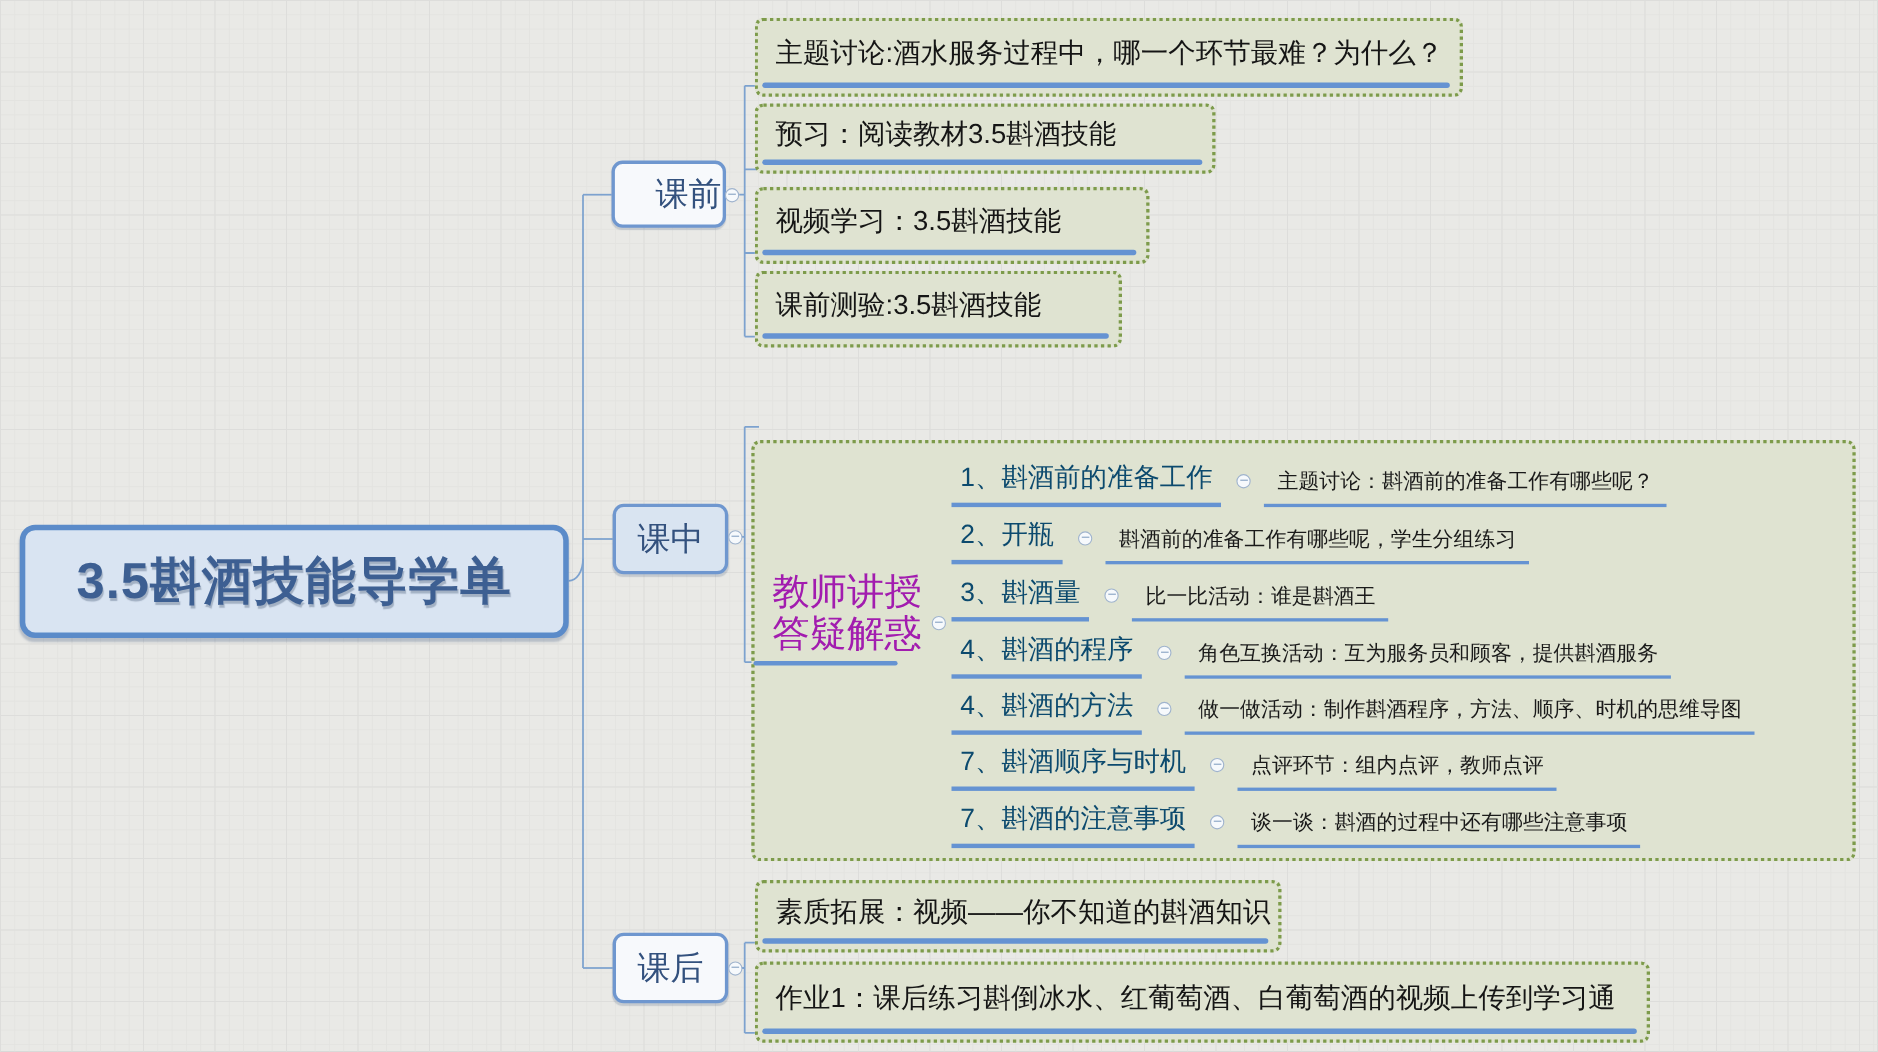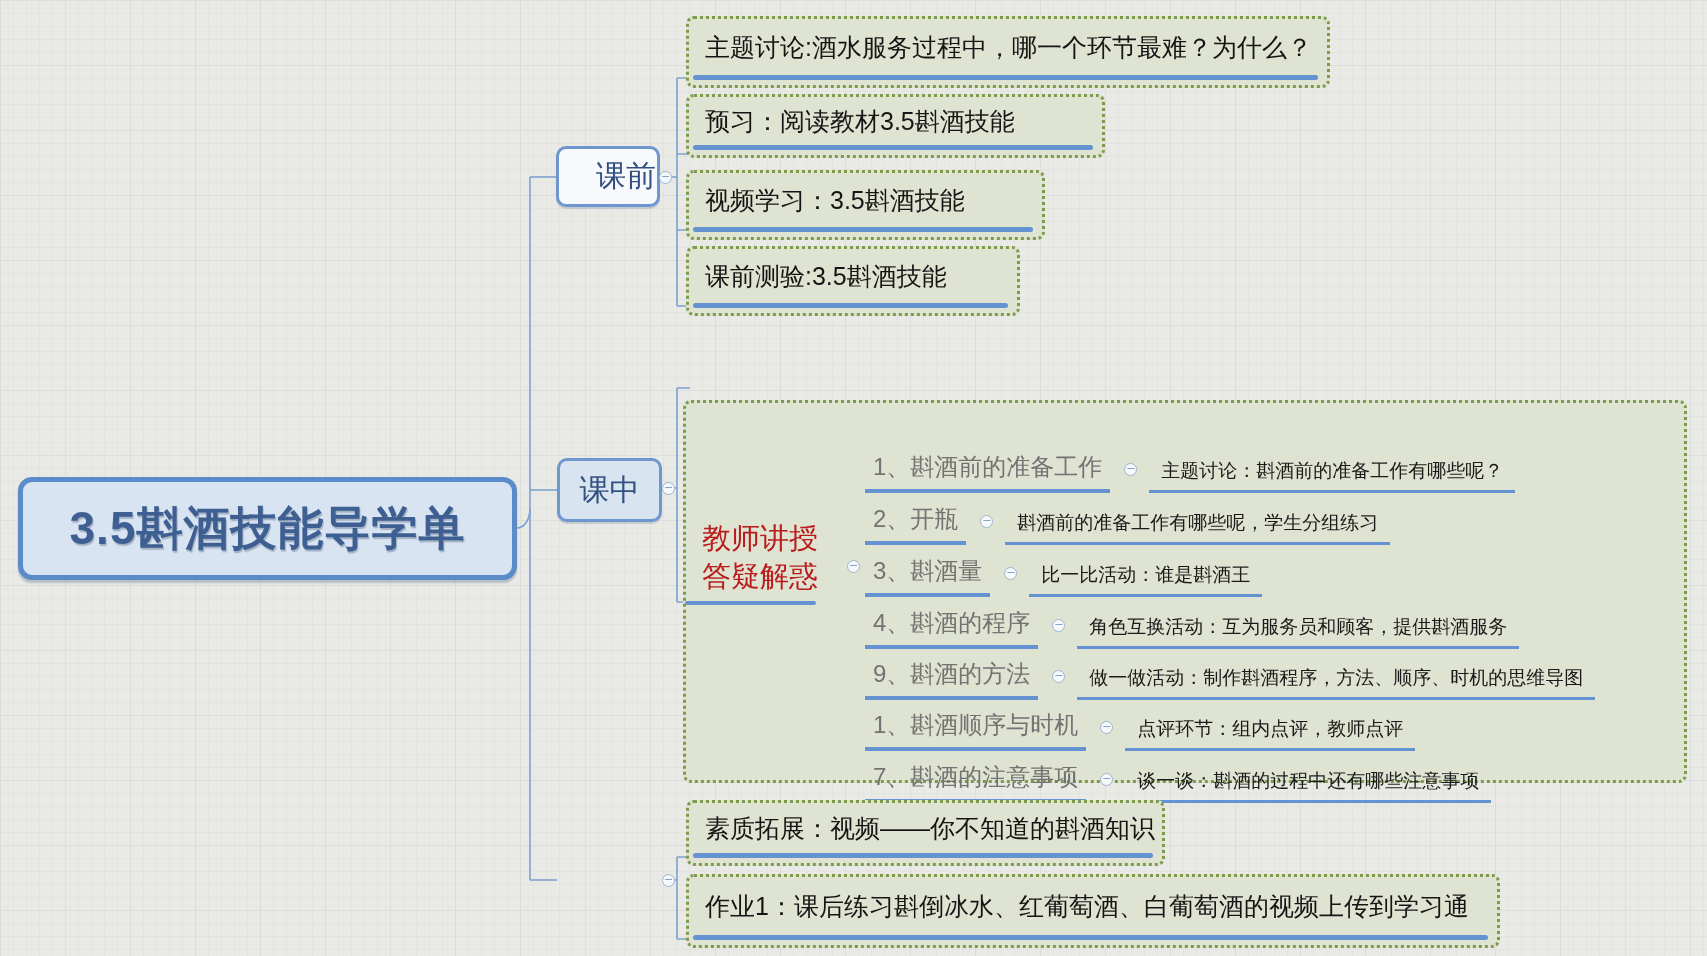--- a/index.html
+++ b/index.html
@@ -43,26 +43,26 @@
     background:#dfe3d1;border:3px dotted #7d9b4b;border-radius:8px;
     display:flex;align-items:center;
   }
   .topic .t{font-size:25px;color:#151515;padding:0 14px 10px 16px;white-space:nowrap;}
   .tline{position:absolute;left:4px;right:9px;bottom:5px;height:5px;
     background:#6593d2;border-radius:3px;}
 
   
   .bigbox{display:block;}
   .glabel{position:absolute;left:16px;top:116px;}
-  .glabel span{display:block;font-size:29px;line-height:38px;color:#b91c1c;white-space:nowrap;}
+  .glabel span{display:block;font-size:34px;line-height:38px;color:#a21caf;white-space:nowrap;}
   .glabel-line{position:absolute;left:-1px;top:198px;width:131px;height:4px;background:#6593d2;border-radius:2px;}
 
   .row{position:absolute;left:179px;display:flex;align-items:flex-end;white-space:nowrap;}
-  .row .item{font-size:24px;line-height:32px;color:#737373;
-    padding:0 8px 6px 8px;border-bottom:4px solid #6593d2;margin-top:32px;}
+  .row .item{font-size:24px;line-height:32px;color:#0c4a6e;
+    padding:0 8px 6px 8px;border-bottom:4px solid #6593d2;}
   .row .act{font-size:19px;line-height:26px;color:#1a1a1a;margin-left:10px;
     padding:0 12px 6px 12px;border-bottom:3px solid #6593d2;}
 
   
   .cbtn{
     box-sizing:border-box;width:13px;height:13px;border-radius:50%;
     background:#f6f9fc;border:1px solid #9fb3cd;color:#7e9cc0;
     font-size:11px;line-height:10px;text-align:center;display:block;
     font-family:"DejaVu Sans",sans-serif;
   }
@@ -100,20 +100,23 @@
 
   <div class="root">
     <span class="t">3.5斟酒技能导学单</span>
   </div>
 
   <div class="branch" style="left:556px;top:146px;width:104px;height:61px;padding-left:36px;">
     <span class="t">课前</span>
   </div>
   <div class="branch b-mid" style="left:557px;top:458px;width:105px;height:64px;">
     <span class="t">课中</span>
+  </div>
+  <div class="branch" style="left:557px;top:848px;width:105px;height:64px;">
+    <span class="t">课后</span>
   </div>
 
   <span class="cbtn abs" style="left:659px;top:171px;">−</span>
   <span class="cbtn abs" style="left:662px;top:482px;">−</span>
   <span class="cbtn abs" style="left:662px;top:874px;">−</span>
   <span class="cbtn abs" style="left:847px;top:560px;z-index:3;">−</span>
 
   <div class="topic" style="left:686px;top:16px;width:644px;height:72px;">
     <span class="t">主题讨论:酒水服务过程中，哪一个环节最难？为什么？</span>
       <i class="tline"></i>
@@ -153,26 +156,26 @@
       <span class="item">3、斟酒量</span>
       <span class="cbtn inrow">−</span>
       <span class="act">比一比活动：谁是斟酒王</span>
     </div>
     <div class="row" style="top:172px;">
       <span class="item">4、斟酒的程序</span>
       <span class="cbtn inrow">−</span>
       <span class="act">角色互换活动：互为服务员和顾客，提供斟酒服务</span>
     </div>
     <div class="row" style="top:223px;">
-      <span class="item">9、斟酒的方法</span>
+      <span class="item">4、斟酒的方法</span>
       <span class="cbtn inrow">−</span>
       <span class="act">做一做活动：制作斟酒程序，方法、顺序、时机的思维导图</span>
     </div>
     <div class="row" style="top:274px;">
-      <span class="item">1、斟酒顺序与时机</span>
+      <span class="item">7、斟酒顺序与时机</span>
       <span class="cbtn inrow">−</span>
       <span class="act">点评环节：组内点评，教师点评</span>
     </div>
     <div class="row" style="top:326px;">
       <span class="item">7、斟酒的注意事项</span>
       <span class="cbtn inrow">−</span>
       <span class="act">谈一谈：斟酒的过程中还有哪些注意事项</span>
     </div>
   </div>
 

